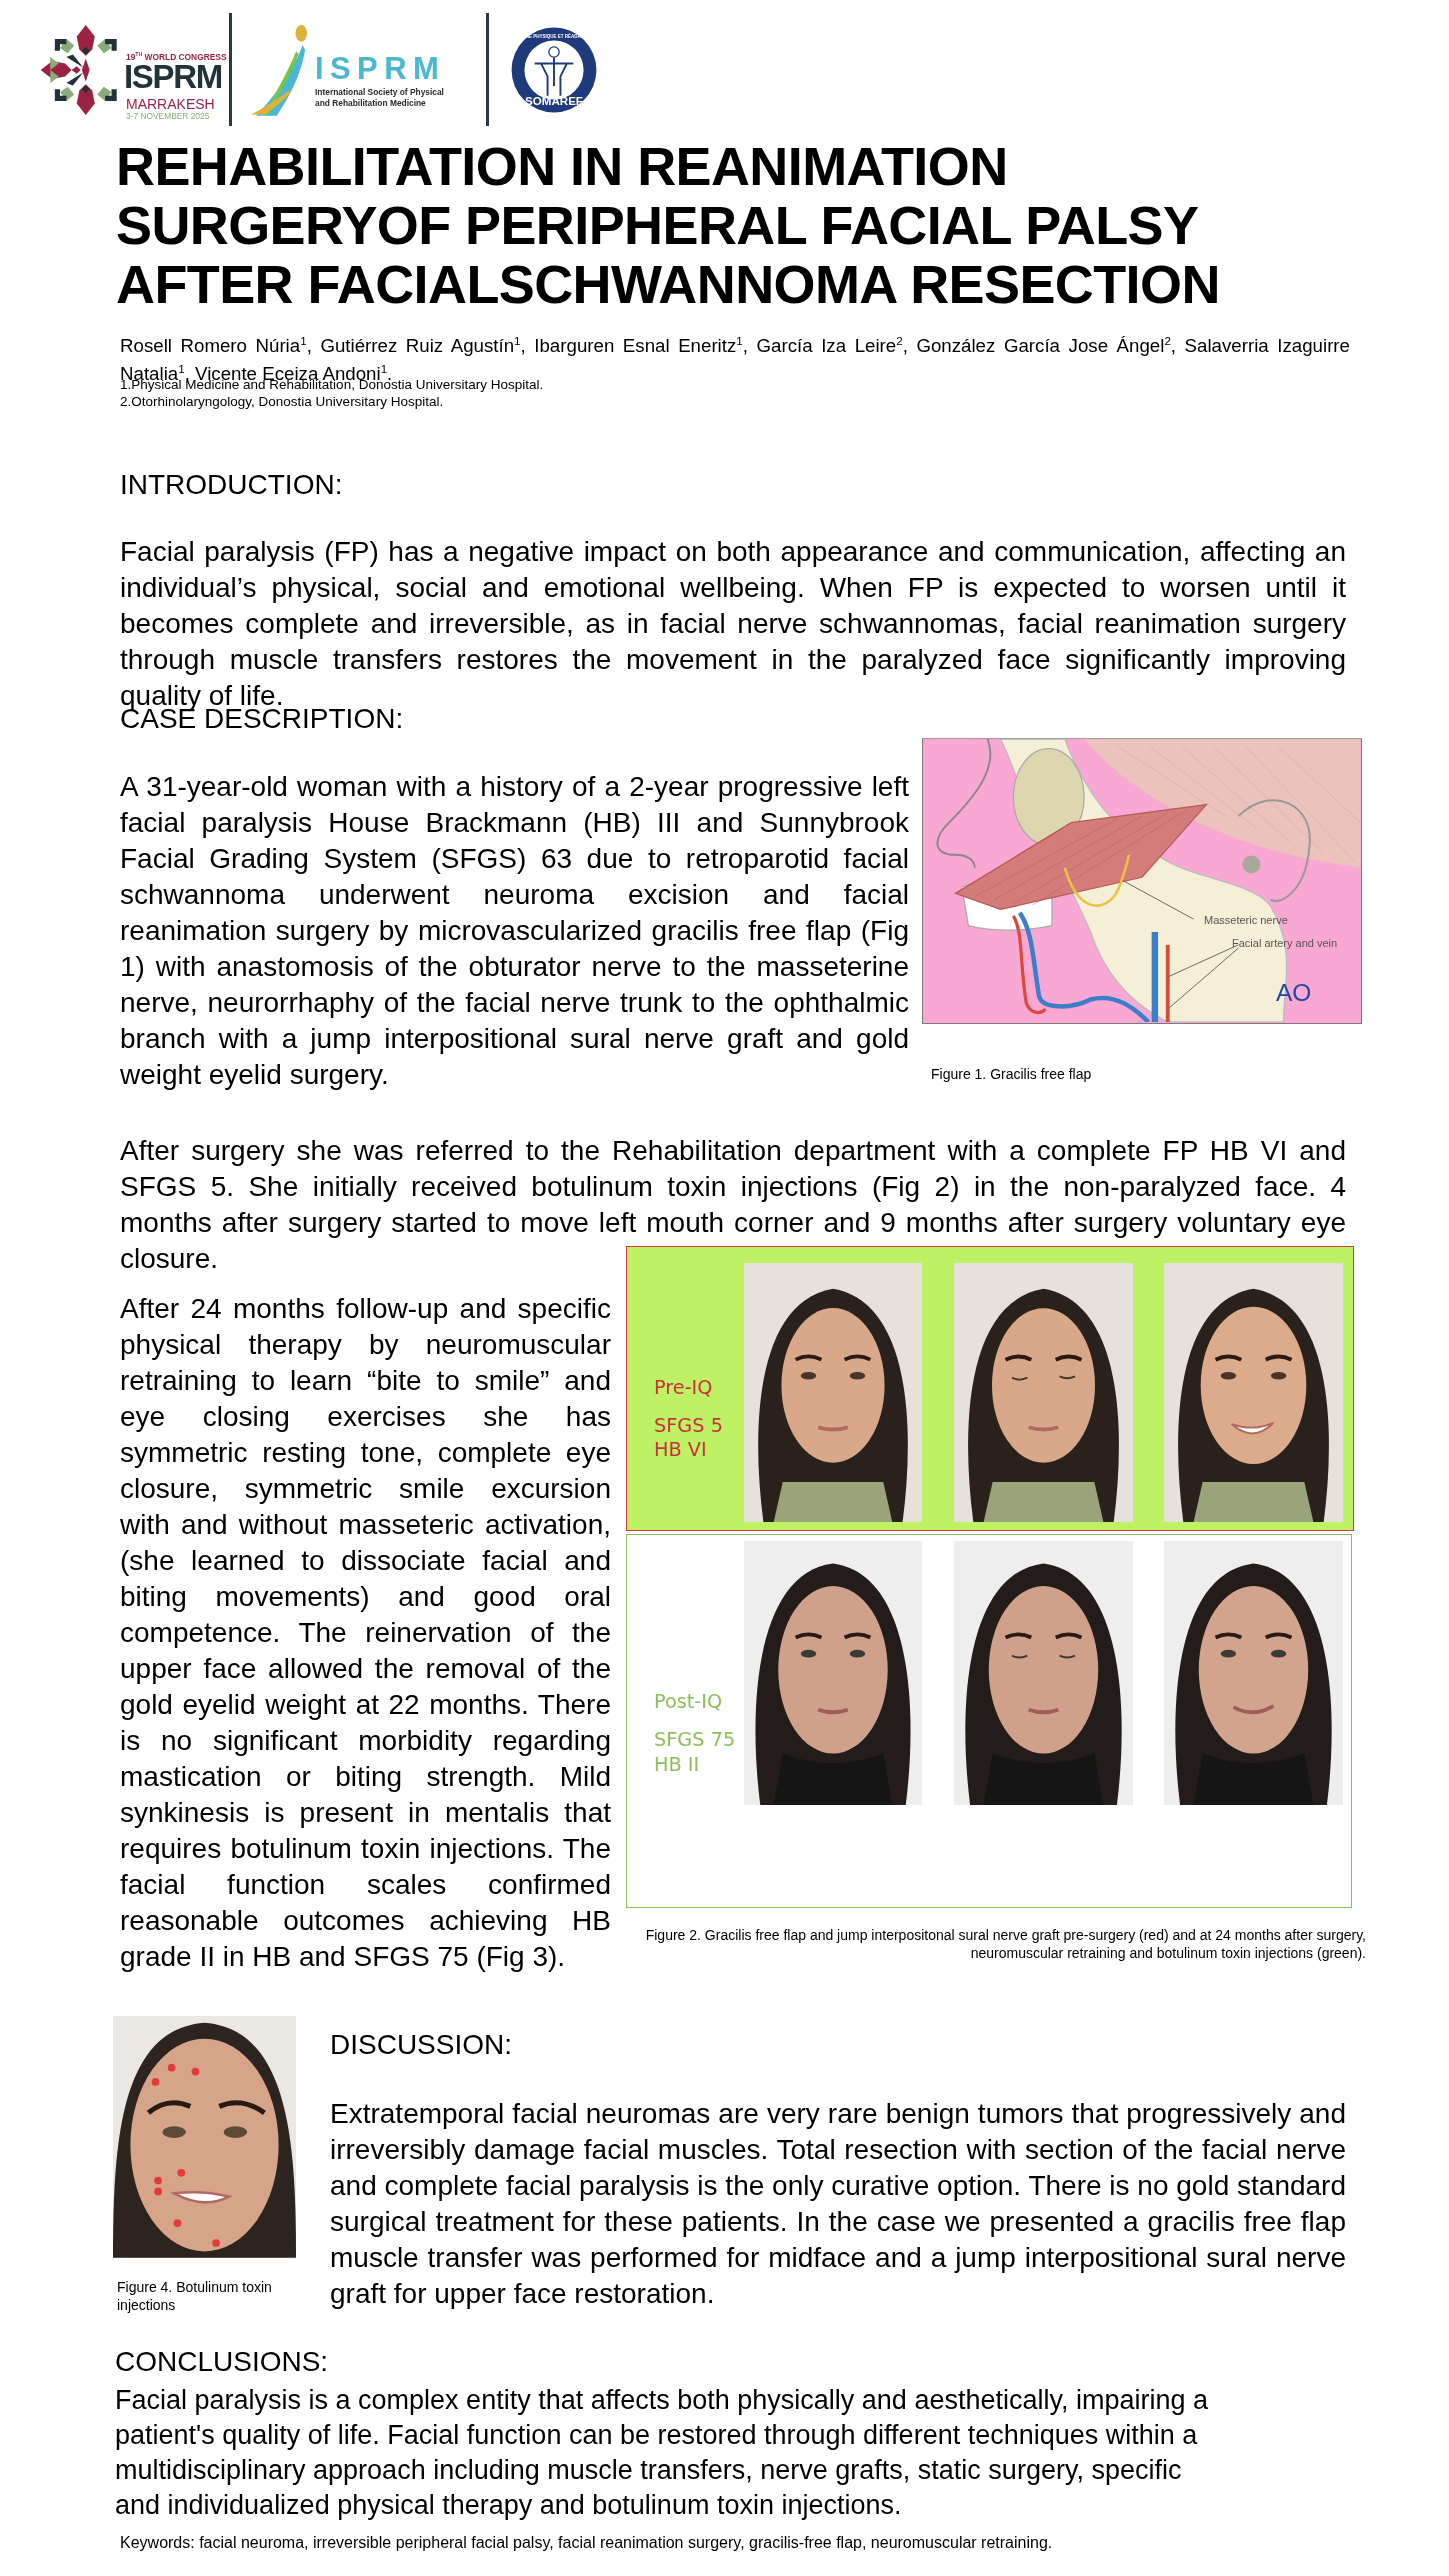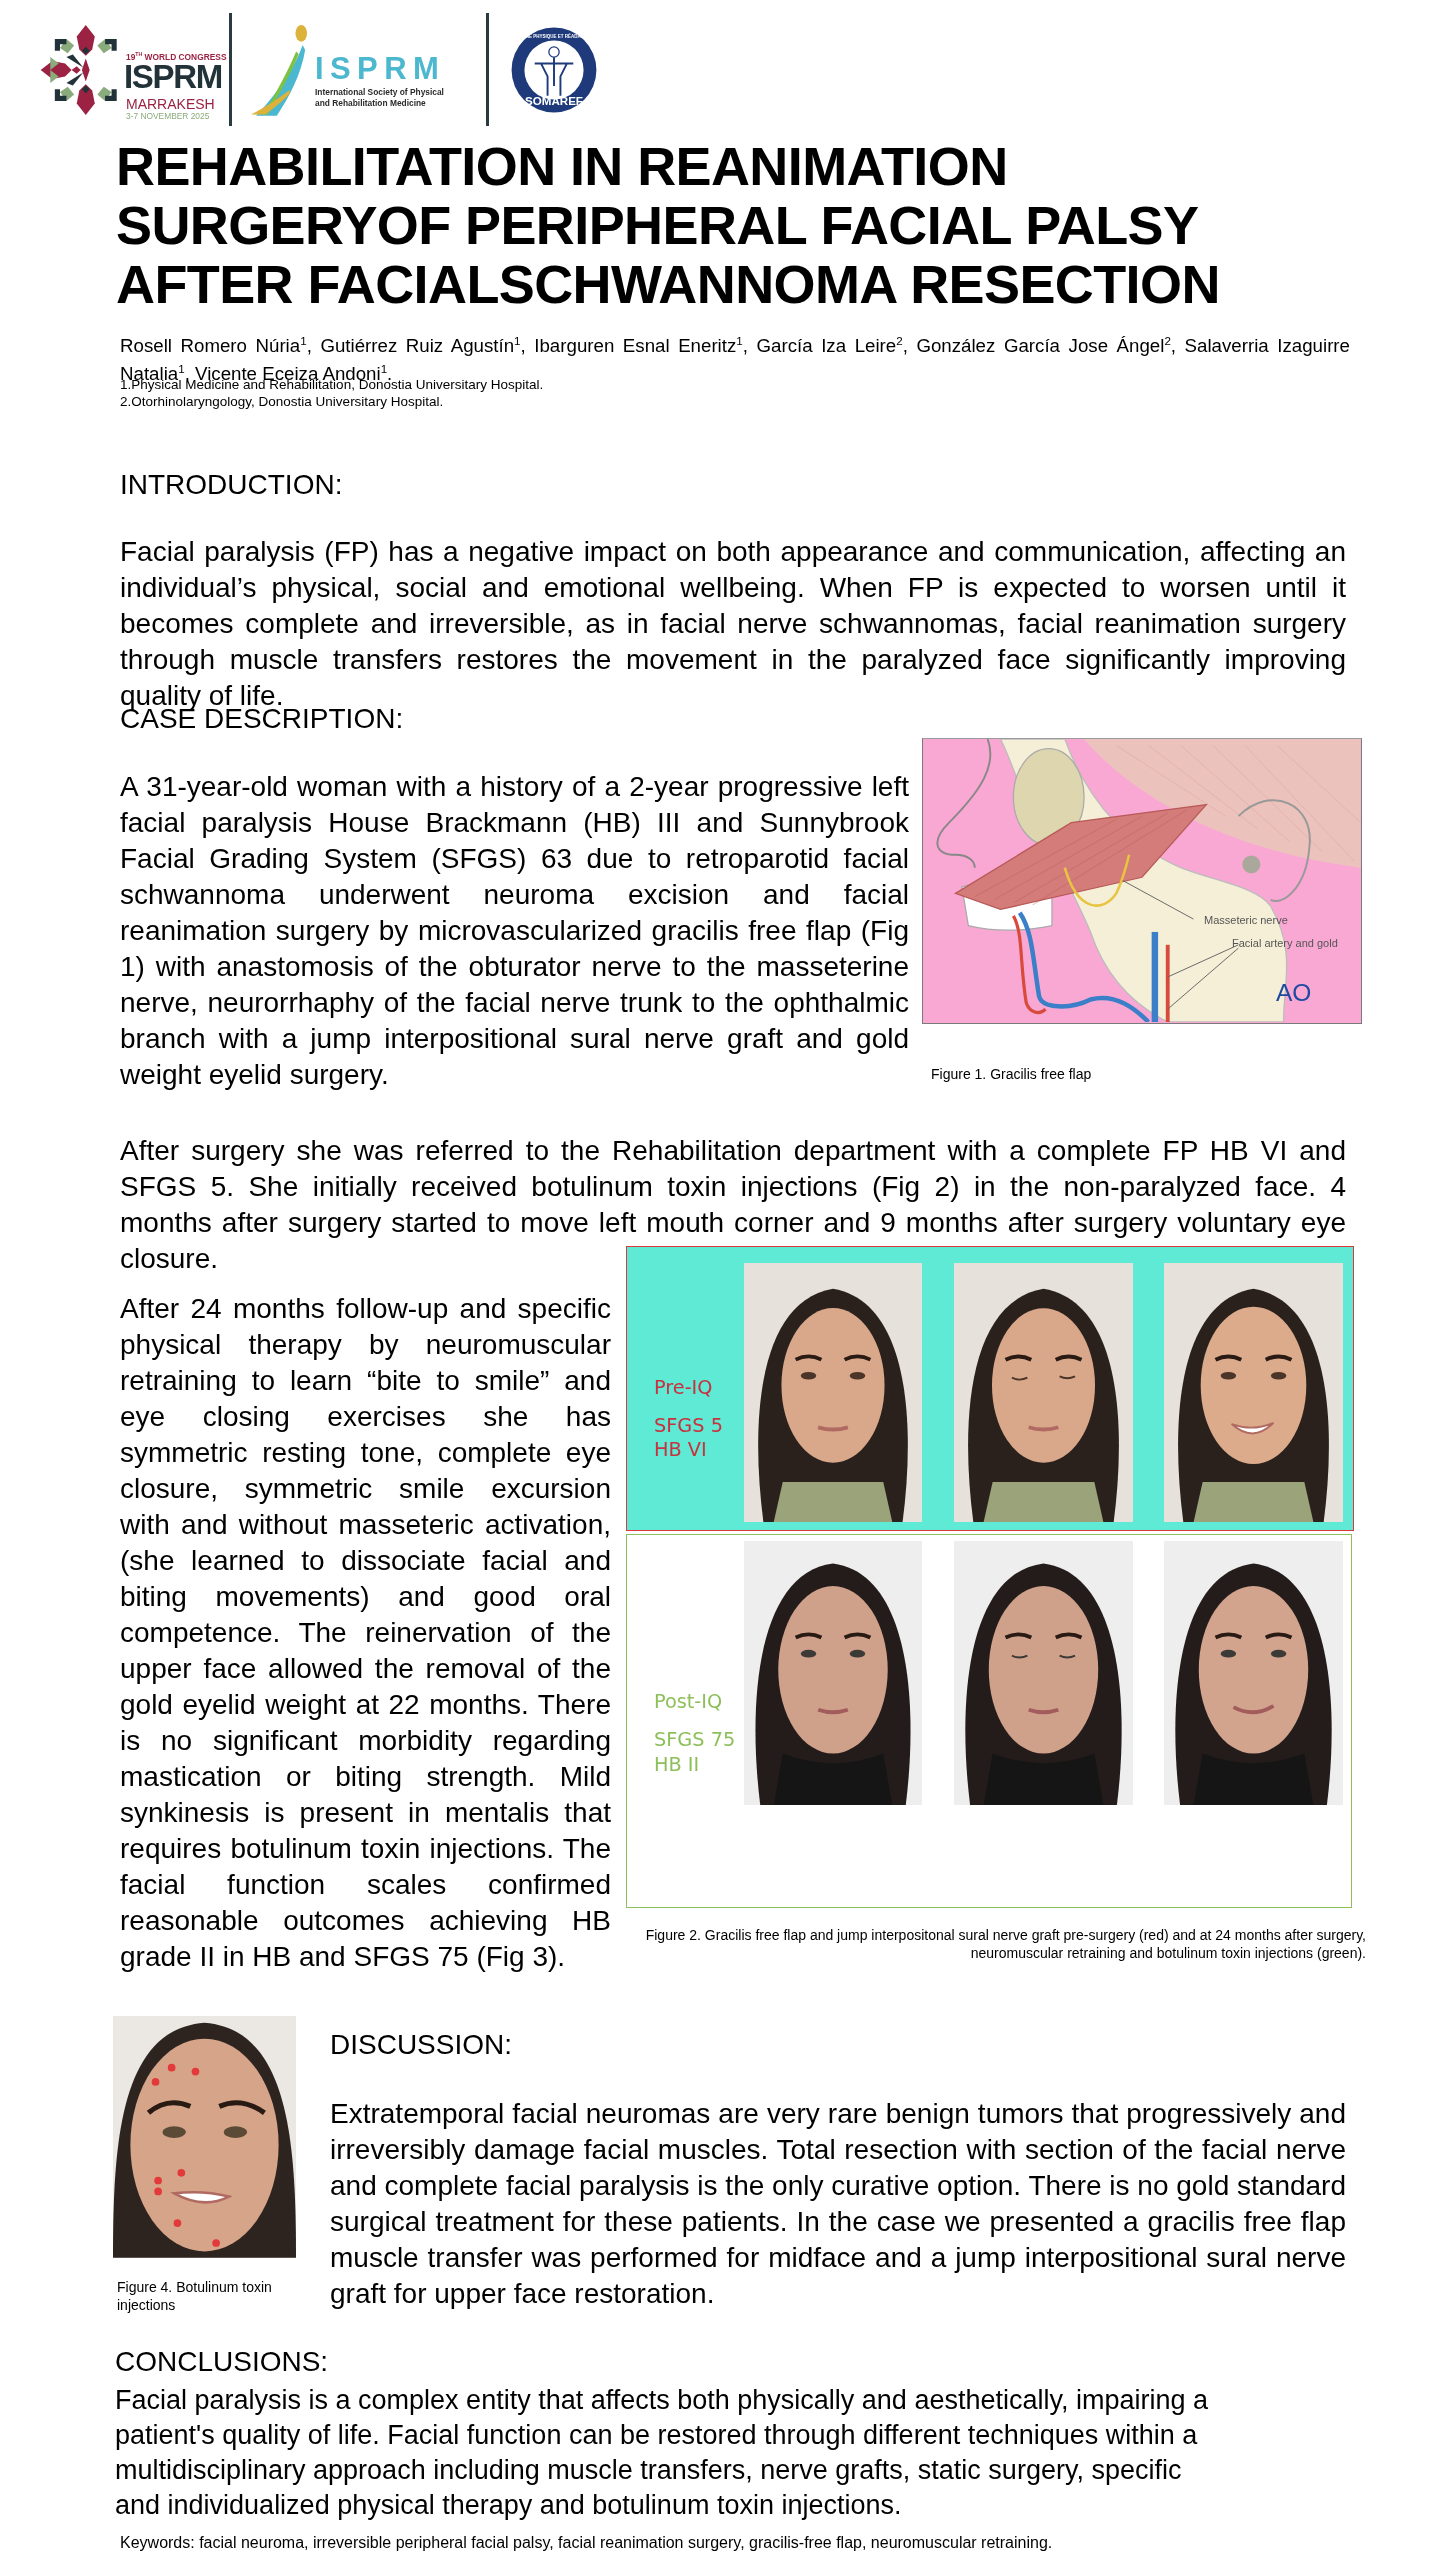--- a/index.html
+++ b/index.html
@@ -33,21 +33,21 @@
   .case-p { left:120px; top:737px; width:789px; }
 
   .fig1 { left:922px; top:738px; width:440px; height:286px; border:1.3px solid #7a7a7a; border-top-color:#9a9a9a; background:#f9a8d4; overflow:hidden; box-sizing:border-box; }
   .cap { font-size:14px; line-height:18px; }
   .fig1-cap { left:931px; top:1065px; }
 
   .after-p { left:120px; top:1101px; width:1226px; }
 
   .follow-p { left:120px; top:1259px; width:491px; }
 
-  .fig2-red { left:626px; top:1246px; width:728px; height:285px; border:1.9px solid #d9393a; box-sizing:border-box; background:#5eead4; }
+  .fig2-red { left:626px; top:1246px; width:728px; height:285px; border:1.9px solid #d9393a; box-sizing:border-box; background:#bef264; }
   .fig2-green { left:626px; top:1534px; width:726px; height:374px; border:1.9px solid #8dc05a; box-sizing:border-box; background:#fff; }
   .fig2-label { position:absolute; font-size:19.3px; line-height:23px; font-family:"DejaVu Sans", sans-serif; font-weight:normal; }
   .red-text { color:#c8313e; }
   .green-text { color:#8dc05a; }
   .photo { position:absolute; overflow:hidden; background:#e4dfd8; }
   .fig2-cap { left:632px; top:1926px; width:734px;text-align:right; }
 
   .fig3 { left:113px; top:2016px; width:183px; height:242px; overflow:hidden; background:#e8e6e3; }
   .fig3-cap { left:117px; top:2278px; width:193px; }
 
@@ -181,21 +181,21 @@
     <path d="M150,270 C170,300 170,340 180,400 C185,420 230,420 260,405 C300,395 330,420 350,440" fill="none" stroke="#3a7fc8" stroke-width="7"></path>
     <path d="M140,275 C155,300 150,350 160,410 C165,425 180,430 190,420" fill="none" stroke="#d84a3c" stroke-width="5"></path>
     <path d="M360,300 L360,440" stroke="#3a7fc8" stroke-width="10"></path>
     <path d="M380,320 L380,440" stroke="#d84a3c" stroke-width="6"></path>
 
     <line x1="310" y1="220" x2="420" y2="280" stroke="#666" stroke-width="1.5"></line>
     <line x1="380" y1="370" x2="490" y2="320" stroke="#666" stroke-width="1.5"></line>
     <line x1="380" y1="420" x2="490" y2="325" stroke="#666" stroke-width="1.5"></line>
   </svg>
   <div class="abs" style="left:281px;top:175px;font-size:11px;color:#555;">Masseteric nerve</div>
-  <div class="abs" style="left:309px;top:198px;font-size:11px;color:#555;">Facial artery and gold</div>
+  <div class="abs" style="left:309px;top:198px;font-size:11px;color:#555;">Facial artery and vein</div>
   <div class="abs" style="left:353px;top:240px;font-size:24.5px;color:#1f4aa0;">AO</div>
 </div>
 <div class="abs cap fig1-cap">Figure 1. Gracilis free flap</div>
 
 <div class="abs body-text after-p">After surgery she was referred to the Rehabilitation department with a complete FP HB VI and SFGS 5. She initially received botulinum toxin injections (Fig 2) in the non-paralyzed face. 4 months after surgery started to move left mouth corner and 9 months after surgery voluntary eye closure.</div>
 
 <div class="abs body-text follow-p">After 24 months follow-up and specific physical therapy by neuromuscular retraining to learn “bite to smile” and eye closing exercises she has symmetric resting tone, complete eye closure, symmetric smile excursion with and without masseteric activation, (she learned to dissociate facial and biting movements) and good oral competence. The reinervation of the upper face allowed the removal of the gold eyelid weight at 22 months. There is no significant morbidity regarding mastication or biting strength. Mild synkinesis is present in mentalis that requires botulinum toxin injections. The facial function scales confirmed reasonable outcomes achieving HB grade II in HB and SFGS 75 (Fig 3).</div>
 
 <div class="abs fig2-red">
   <div class="fig2-label red-text" style="left:27px;top:129px;">Pre-IQ</div>

